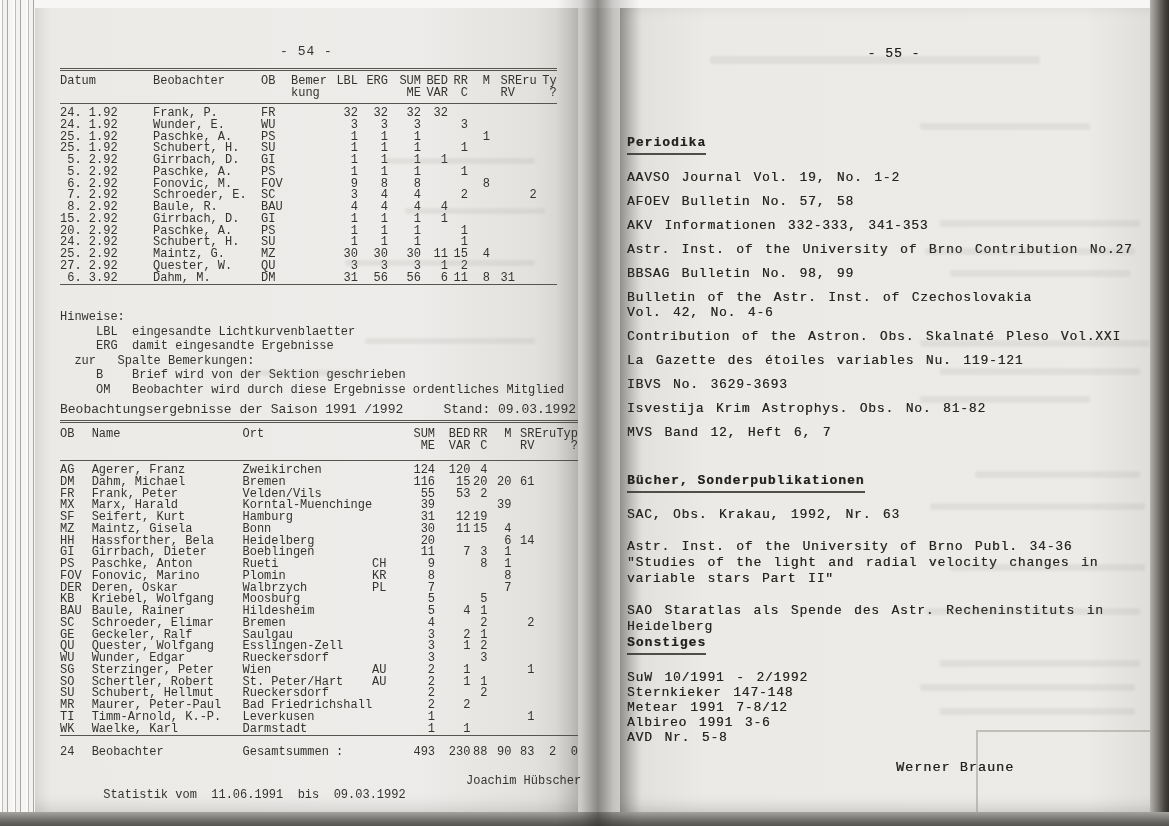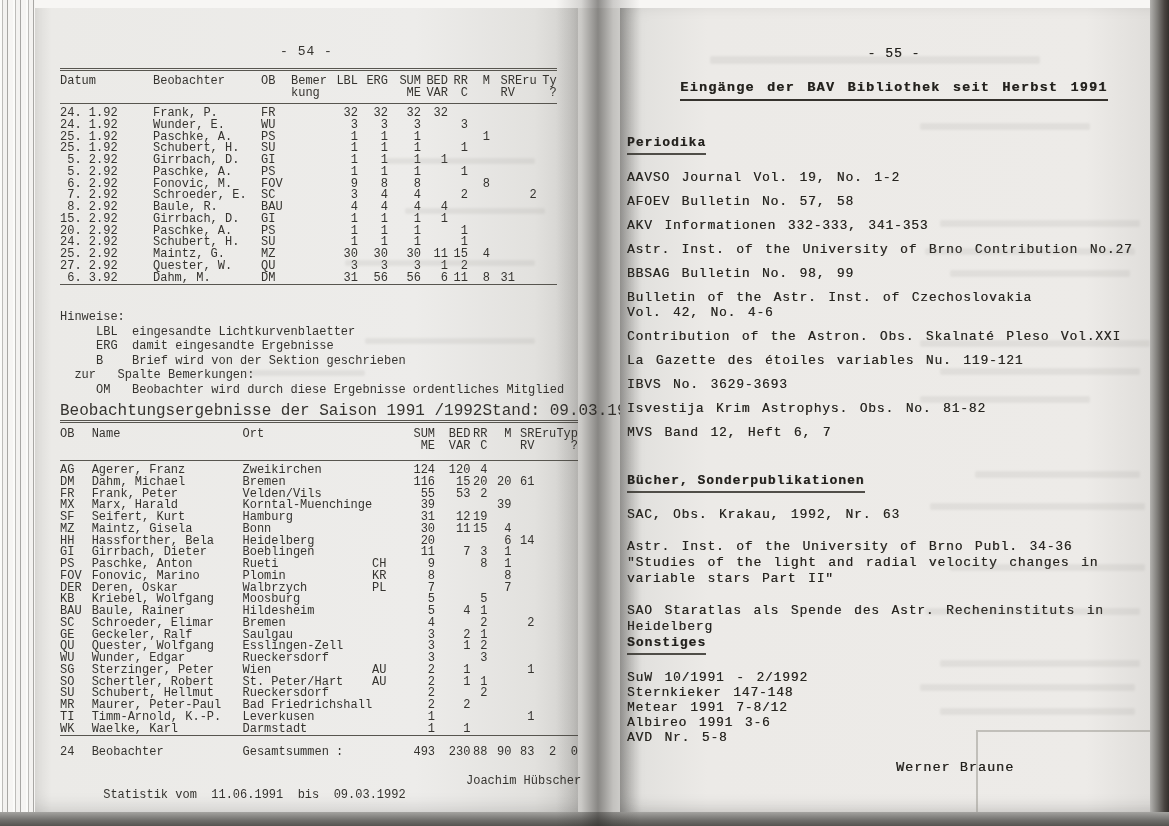--- a/index.html
+++ b/index.html
@@ -29,21 +29,21 @@
   .num{text-align:right;}
   #t1{top:60px;left:25px;border-top:3px double #57554f;border-bottom:1px solid #57554f;}
   #t1 thead td{border-bottom:1px solid #57554f;padding:4px 0 4px;margin-left:35px;}
   #t2{top:412px;left:25px;border-top:3px double #57554f;}
   #t2 thead td{border-bottom:1px solid #57554f;padding:5px 0 8px;}
   thead div{line-height:12px;}
   tbody tr:first-child td{padding-top:4px;}
   tr.totals td{border-top:1px solid #57554f;padding-top:6px;height:16px;}
   .hinweise{position:absolute;left:25px;top:302px;font-size:12px;}
   .hinweise div{line-height:14.5px;white-space:pre;}
-  .season-row{position:absolute;left:25px;top:394px;width:516px;display:flex;justify-content:space-between;font-size:16px;white-space:pre;}
+  .season-row{position:absolute;left:25px;top:394px;width:516px;display:flex;justify-content:space-between;font-size:13px;white-space:pre;}
   .statistik{position:absolute;left:25px;top:766px;width:530px;font-size:12px;white-space:pre;}
   .statistik .sig{position:absolute;left:406px;top:0;}
   .rp-title{position:absolute;left:0;top:70px;width:100%;text-align:center;}
   .rp-title span{display:inline-block;font-size:13.5px;font-weight:bold;letter-spacing:1.2px;word-spacing:3px;color:#23211d;
     border-bottom:2px solid #35322d;padding-bottom:4px;text-shadow:.4px 0 0 rgba(35,33,29,.6);}
   .rp-sec-title{position:absolute;left:7px;font-size:13px;font-weight:bold;letter-spacing:1px;color:#23211d;
     border-bottom:2px solid rgba(53,50,45,.85);padding-bottom:3px;text-shadow:.4px 0 0 rgba(35,33,29,.5);}
   .rp-items{position:absolute;left:7px;width:538px;}
   .rp-item div{font-size:13px;letter-spacing:.8px;word-spacing:3px;color:#26241f;white-space:pre;
     text-shadow:.35px 0 0 rgba(35,33,29,.55);}
@@ -317,21 +317,21 @@
             <td class="num">11</td>
             <td class="num">8</td>
             <td class="num">31</td>
             <td class="num"></td>
             <td class="num"></td>
           </tr>
         </tbody>
       </table>
     <div class="hinweise">
       <div>Hinweise:</div>
-      <div id="hinweise-lines"><div>     LBL  eingesandte Lichtkurvenblaetter</div><div>     ERG  damit eingesandte Ergebnisse</div><div>     B    Brief wird von der Sektion geschrieben</div><div>  zur   Spalte Bemerkungen:</div><div>     OM   Beobachter wird durch diese Ergebnisse ordentliches Mitglied</div></div>
+      <div id="hinweise-lines"><div>     LBL  eingesandte Lichtkurvenblaetter</div><div>     ERG  damit eingesandte Ergebnisse</div><div>  zur   Spalte Bemerkungen:</div><div>     B    Brief wird von der Sektion geschrieben</div><div>     OM   Beobachter wird durch diese Ergebnisse ordentliches Mitglied</div></div>
     </div>
     <div class="season-row">
       <span>Beobachtungsergebnisse der Saison 1991 /1992</span>
       <span>Stand: 09.03.1992</span>
     </div>
     <table id="t2">
         <colgroup>
           <col style="width: 35px;">
           <col style="width: 158px;">
           <col style="width: 112px;">
@@ -680,23 +680,20 @@
     </div>
   <div class="smudge" style="left: 350px; top: 150px; width: 150px; height: 6px;"></div>
       <div class="smudge" style="left: 370px; top: 200px; width: 140px; height: 6px;"></div>
       <div class="smudge" style="left: 310px; top: 252px; width: 190px; height: 6px;"></div>
       <div class="smudge" style="left: 330px; top: 330px; width: 170px; height: 6px;"></div>
       <div class="smudge" style="left: 210px; top: 362px; width: 120px; height: 6px;"></div>
     </div>
 
   <div class="page page-right">
     <div class="pgnum pg-r">- 55 -</div>
-    <div class="rp-title">
-      <span>Eingänge der BAV Bibliothek seit Herbst 1991</span>
-    </div>
     <div id="rp-sections">
         <div class="rp-sec-title" style="top: 127px;">Periodika</div>
         <div class="rp-items" style="top: 162px;">
           <div class="rp-item" style="margin-bottom: 9px;">
             <div style="line-height: 15px;">AAVSO Journal Vol. 19, No. 1-2</div>
           </div>
           <div class="rp-item" style="margin-bottom: 9px;">
             <div style="line-height: 15px;">AFOEV Bulletin No. 57, 58</div>
           </div>
           <div class="rp-item" style="margin-bottom: 9px;">

